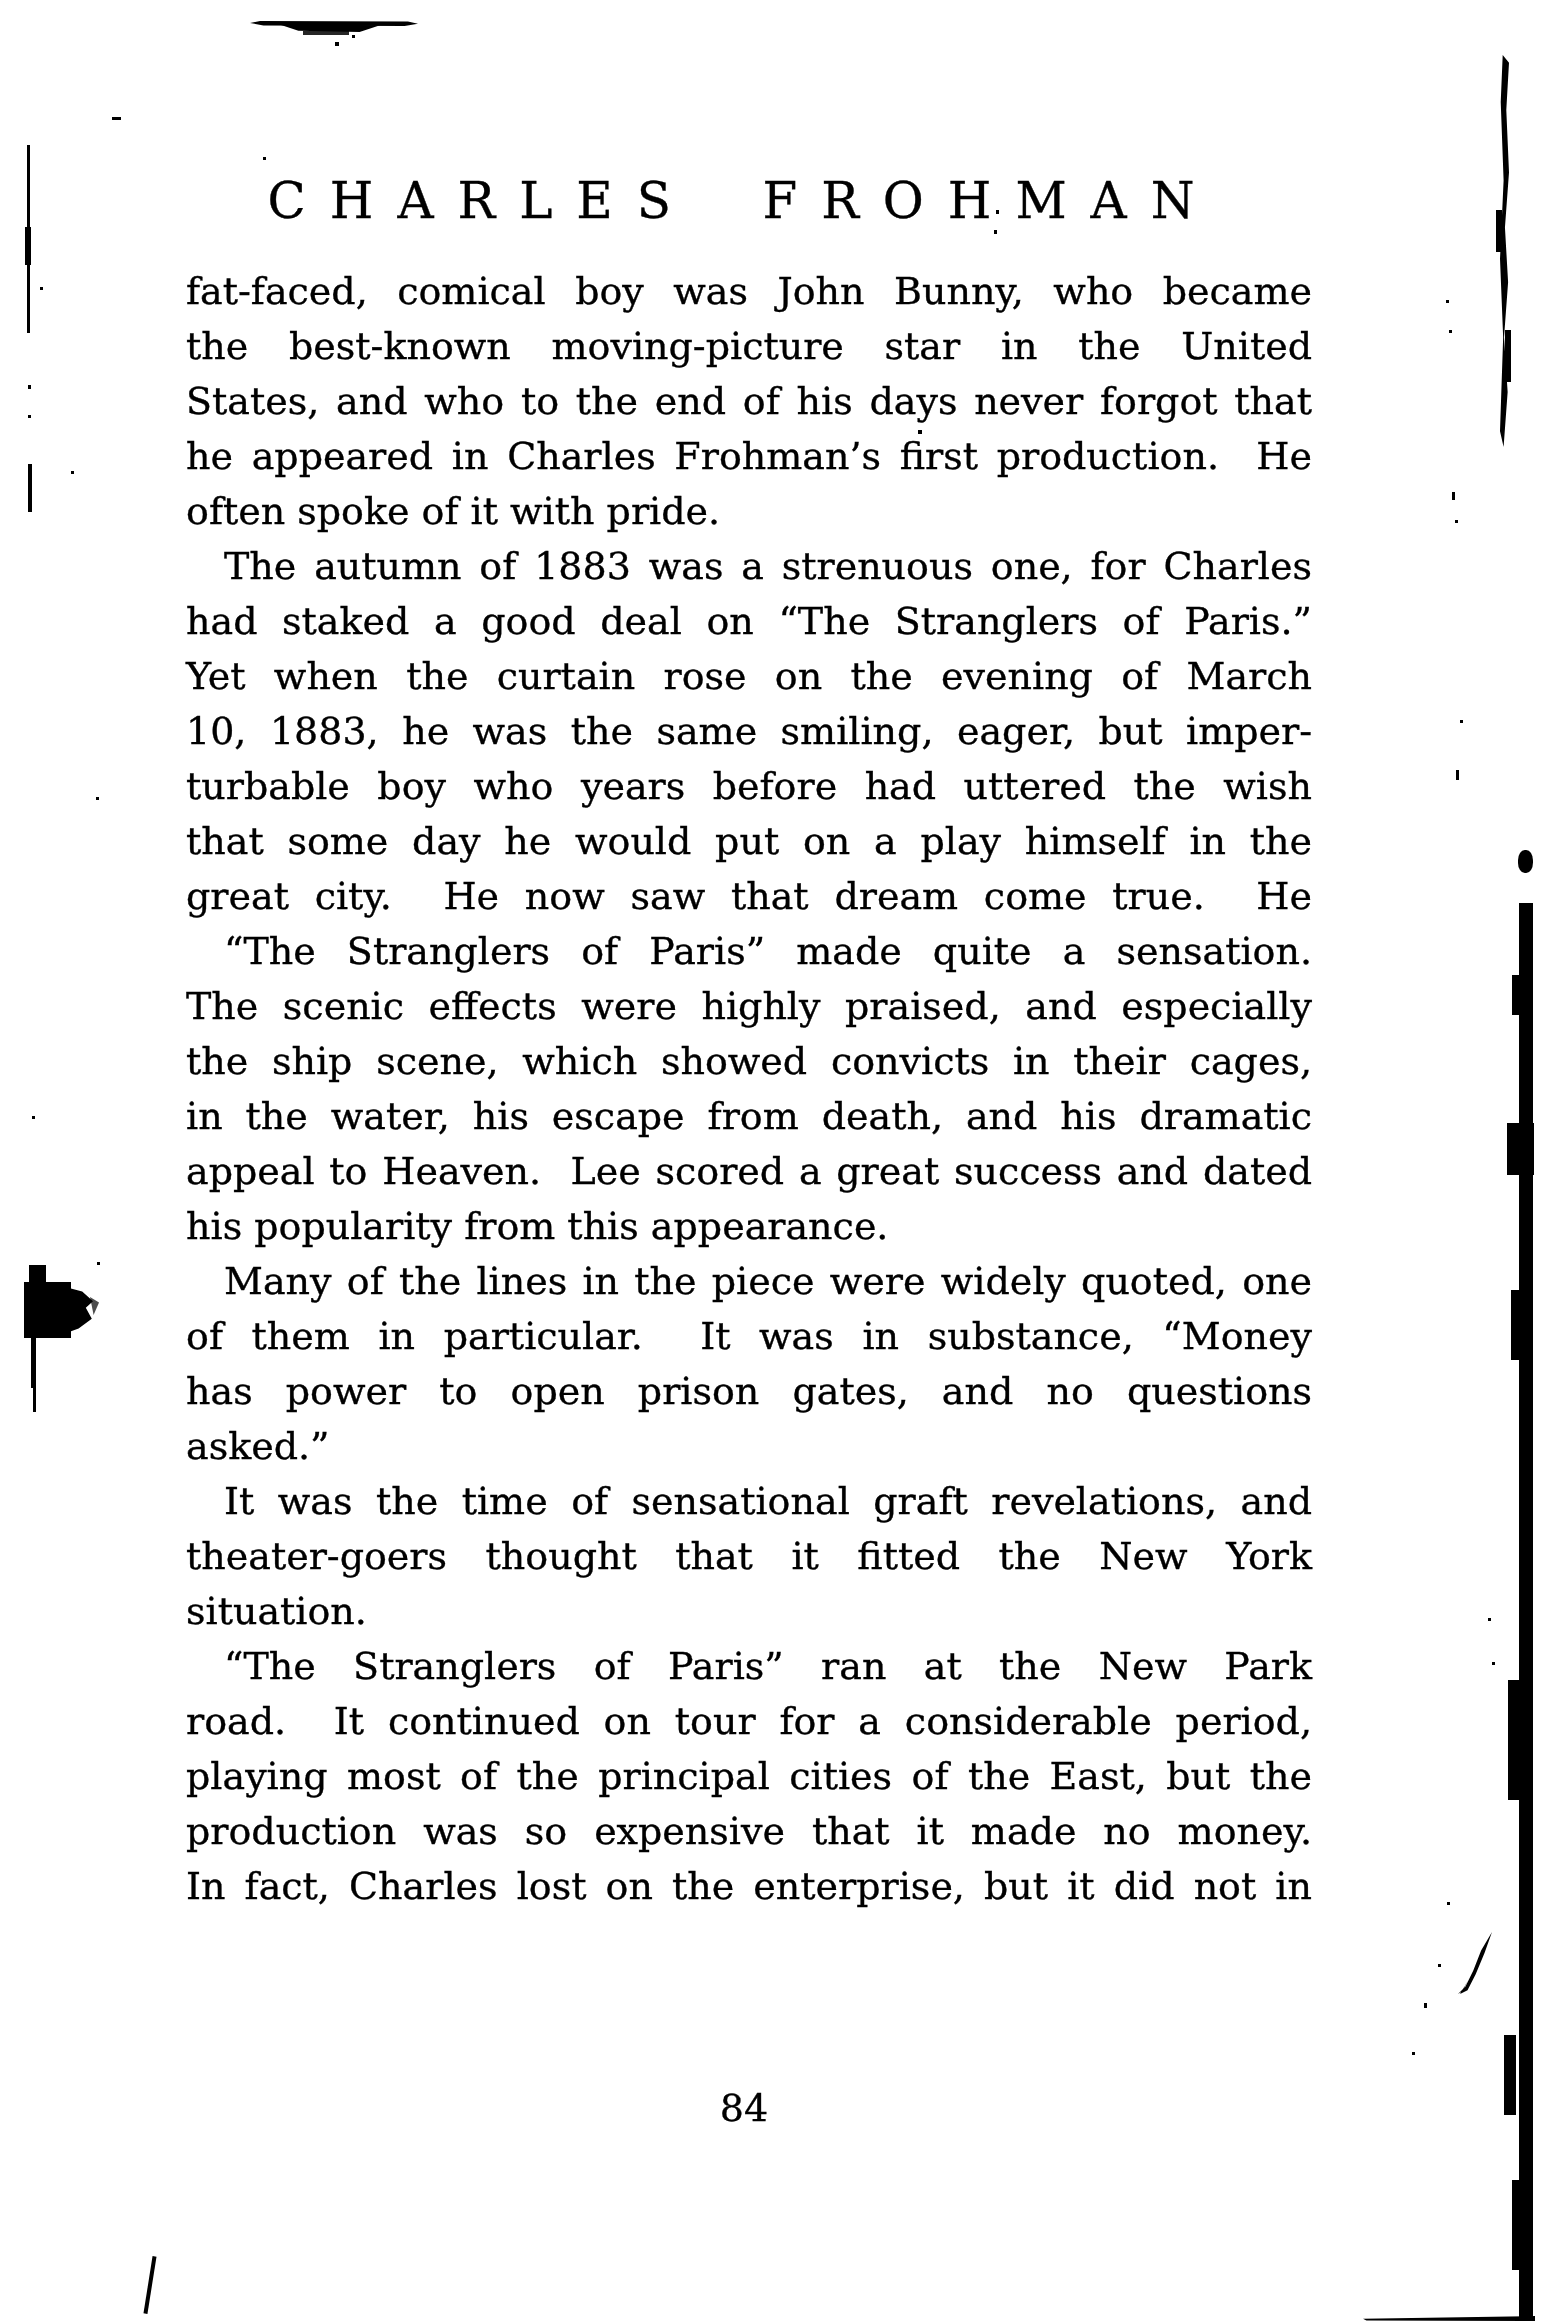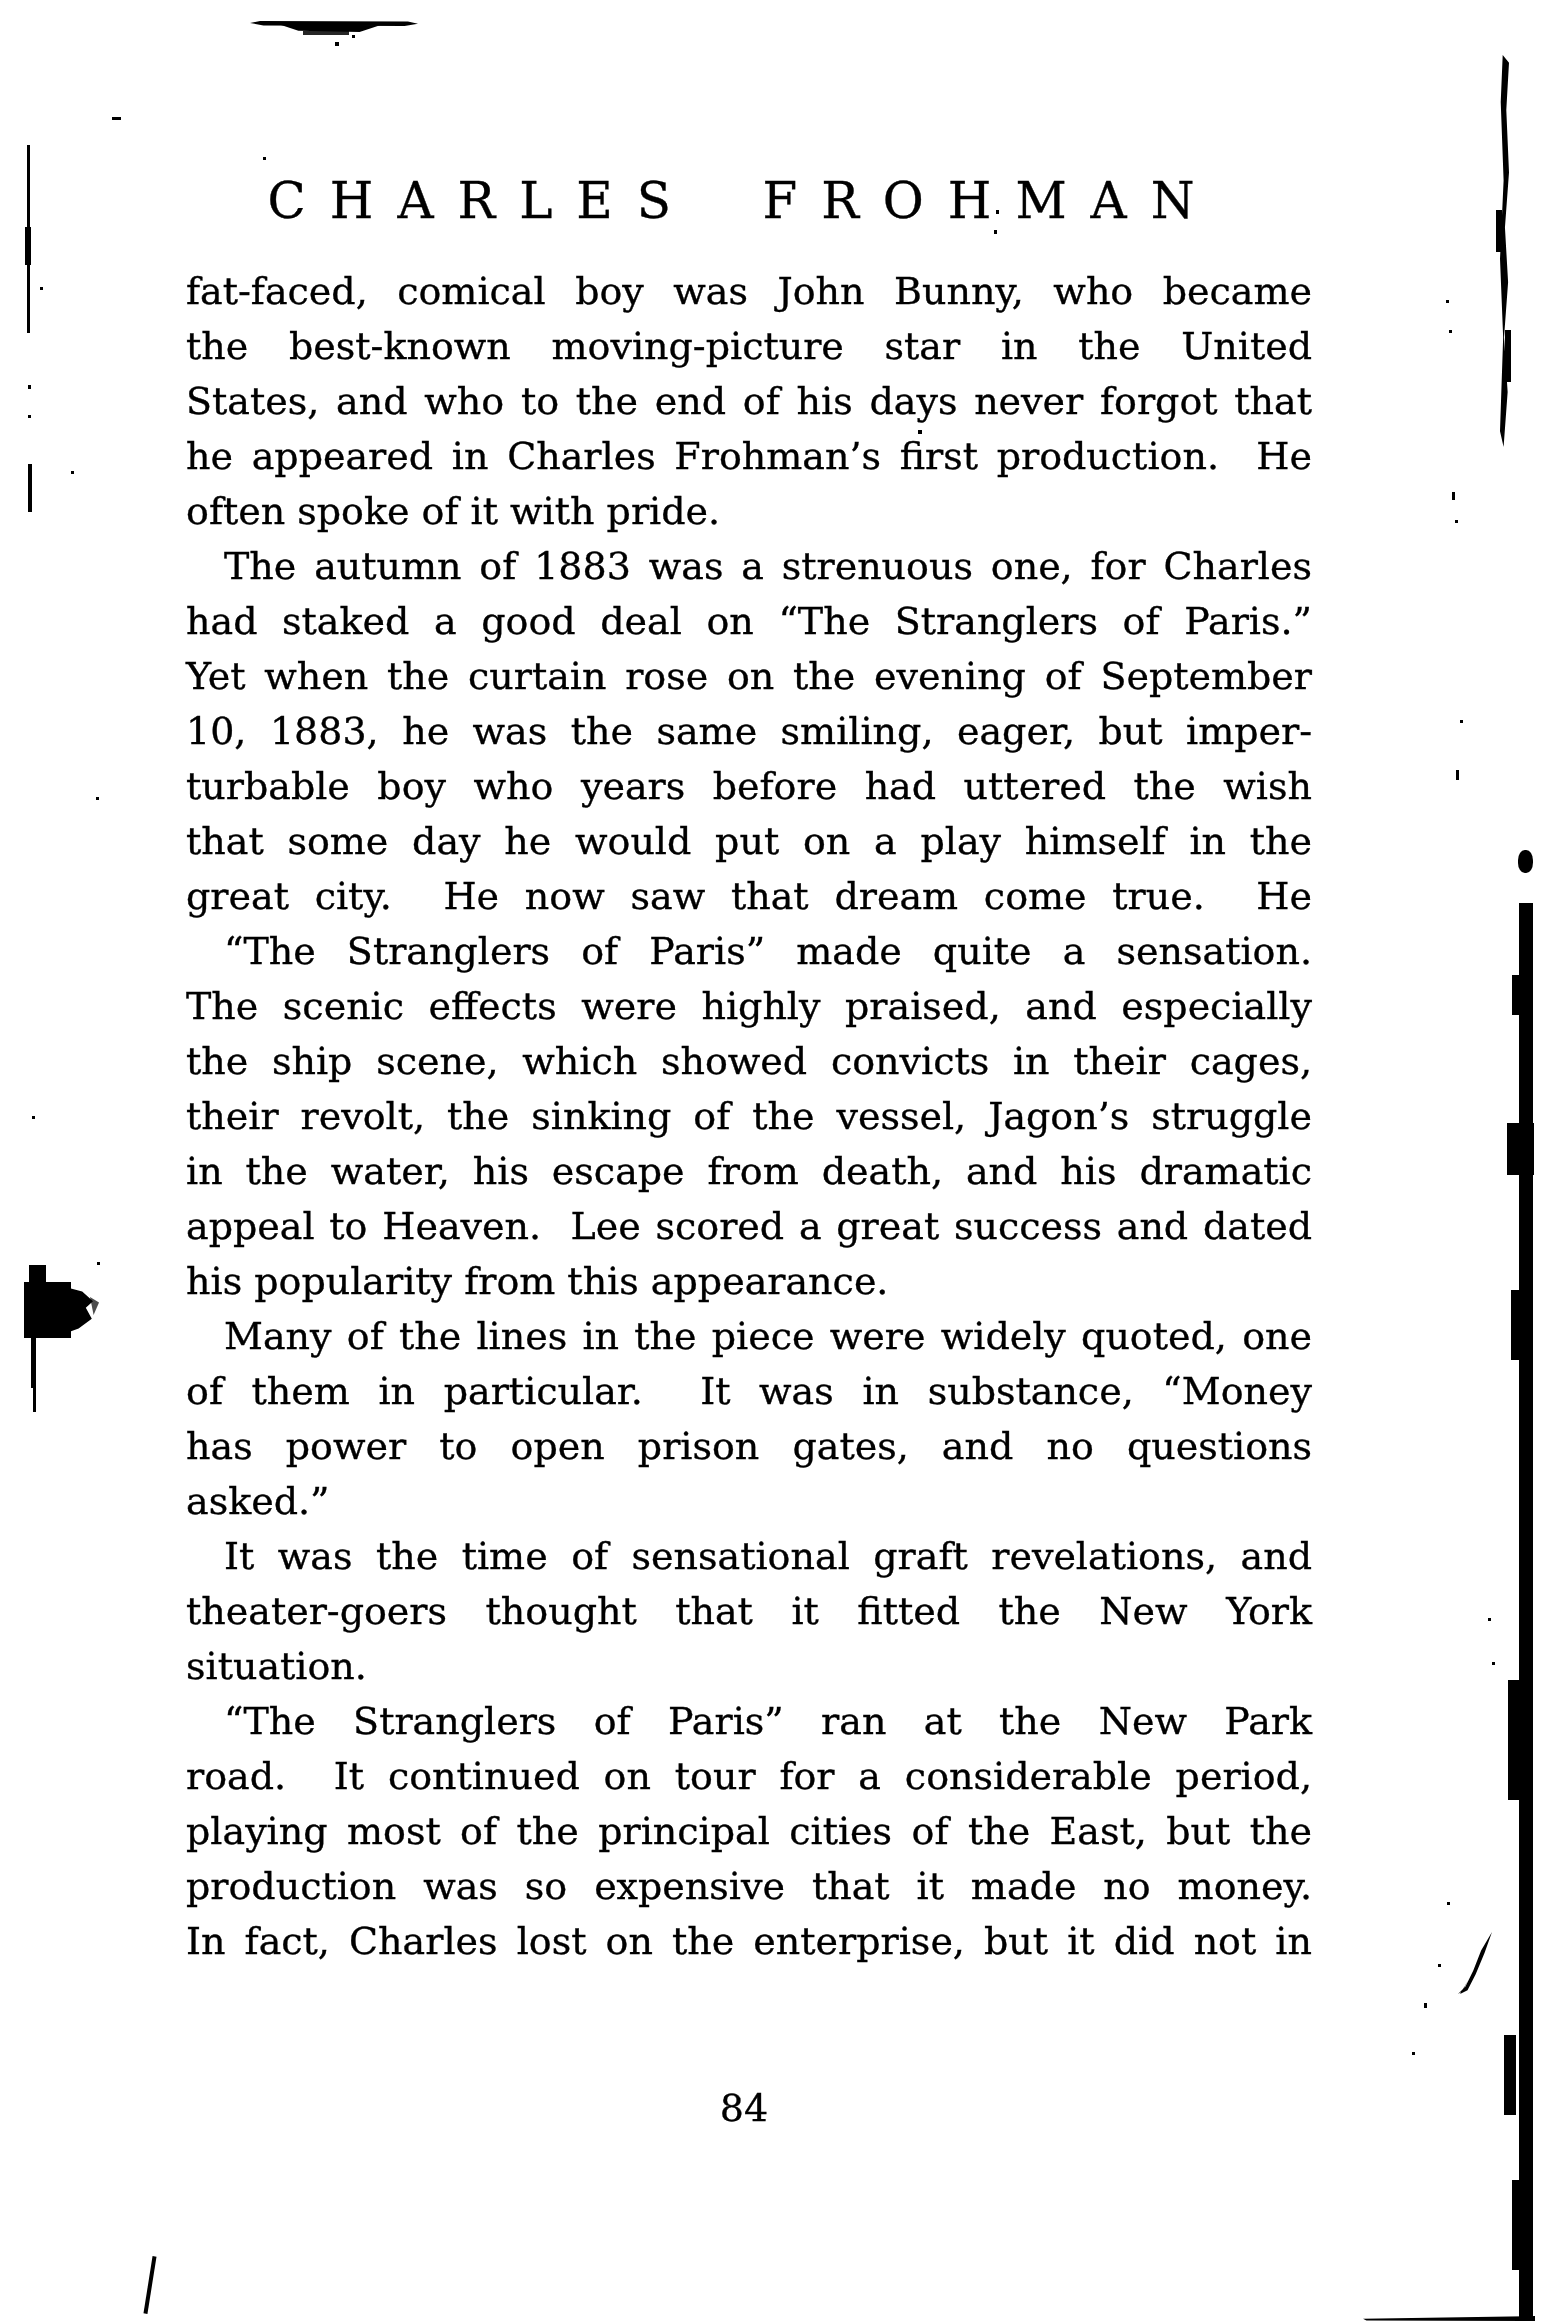--- a/index.html
+++ b/index.html
@@ -97,29 +97,28 @@
 
   <div class="body-text">
 
   <div class="line">fat-faced, comical boy was John Bunny, who became</div>
       <div class="line">the best-known moving-picture star in the United</div>
       <div class="line">States, and who to the end of his days never forgot that</div>
       <div class="line">he appeared in Charles Frohman’s first production.  He</div>
       <div class="line" data-j="0">often spoke of it with pride.</div>
       <div class="line" data-indent="1">The autumn of 1883 was a strenuous one, for Charles</div>
       <div class="line">had staked a good deal on “The Stranglers of Paris.”</div>
-      <div class="line">Yet when the curtain rose on the evening of September</div>
+      <div class="line">Yet when the curtain rose on the evening of March</div>
       <div class="line">10, 1883, he was the same smiling, eager, but imper-</div>
       <div class="line">turbable boy who years before had uttered the wish</div>
       <div class="line">that some day he would put on a play himself in the</div>
       <div class="line">great city.  He now saw that dream come true.  He</div>
       <div class="line" data-indent="1">“The Stranglers of Paris” made quite a sensation.</div>
       <div class="line">The scenic effects were highly praised, and especially</div>
       <div class="line">the ship scene, which showed convicts in their cages,</div>
-      <div class="line">their revolt, the sinking of the vessel, Jagon’s struggle</div>
       <div class="line">in the water, his escape from death, and his dramatic</div>
       <div class="line">appeal to Heaven.  Lee scored a great success and dated</div>
       <div class="line" data-j="0">his popularity from this appearance.</div>
       <div class="line" data-indent="1">Many of the lines in the piece were widely quoted, one</div>
       <div class="line">of them in particular.  It was in substance, “Money</div>
       <div class="line">has power to open prison gates, and no questions</div>
       <div class="line" data-j="0">asked.”</div>
       <div class="line" data-indent="1">It was the time of sensational graft revelations, and</div>
       <div class="line">theater-goers thought that it fitted the New York</div>
       <div class="line" data-j="0">situation.</div>

